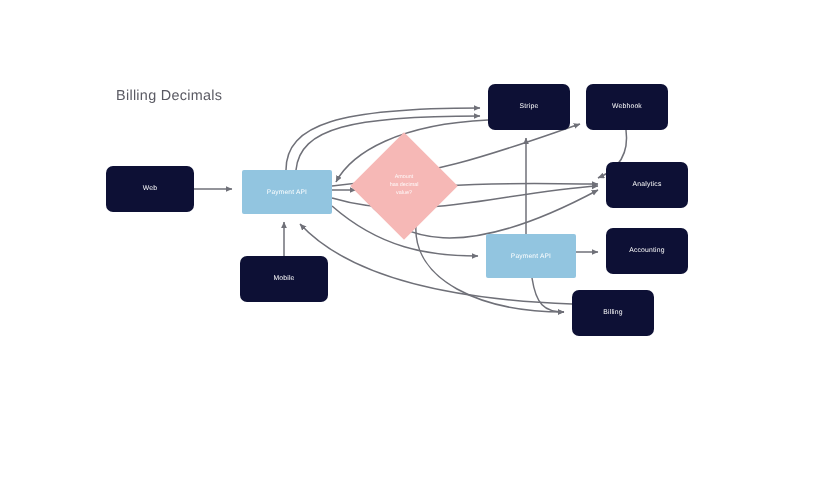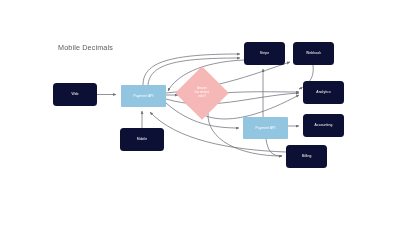--- a/index.html
+++ b/index.html
@@ -86,21 +86,21 @@
     text-align: center;
     white-space: pre-line;
     opacity: 0.92;
   }
 </style>
 </head>
 <body>
 
 <div id="canvas">
 
-  <div id="title">Mobile Decimals</div>
+  <div id="title">Billing Decimals</div>
 
   <svg id="edges" viewBox="0 0 409 220">
     <defs>
       <marker id="arrowhead" markerWidth="5" markerHeight="5" refX="4.2" refY="2" orient="auto">
         <path d="M0,0 L4.4,2 L0,4 Z" fill="#6f7078"></path>
       </marker>
     </defs>
     <g fill="none" stroke="#6f7078" stroke-width="0.75" marker-end="url(#arrowhead)">
       <path d="M97,94.5 L116,94.5"></path>
       <path d="M142,128 L142,111"></path>

